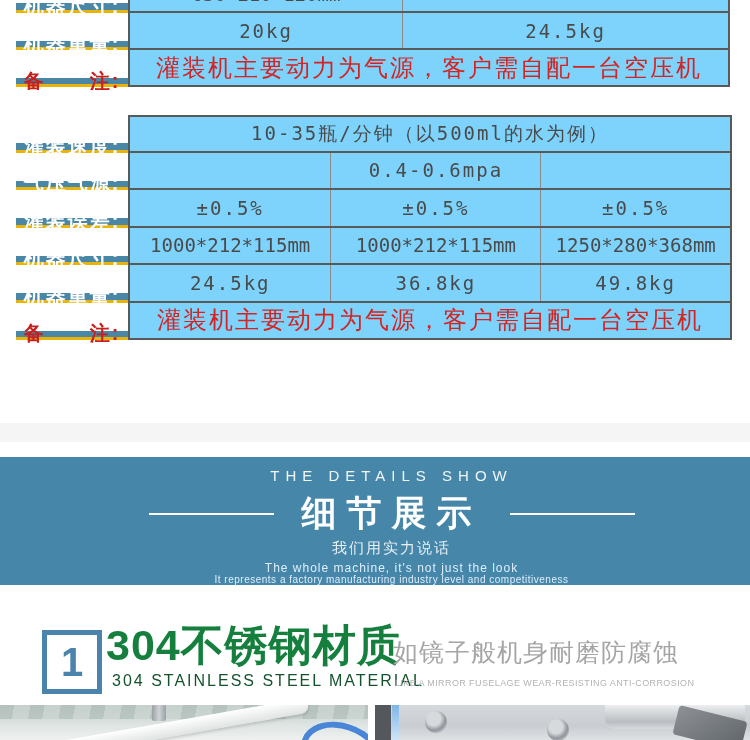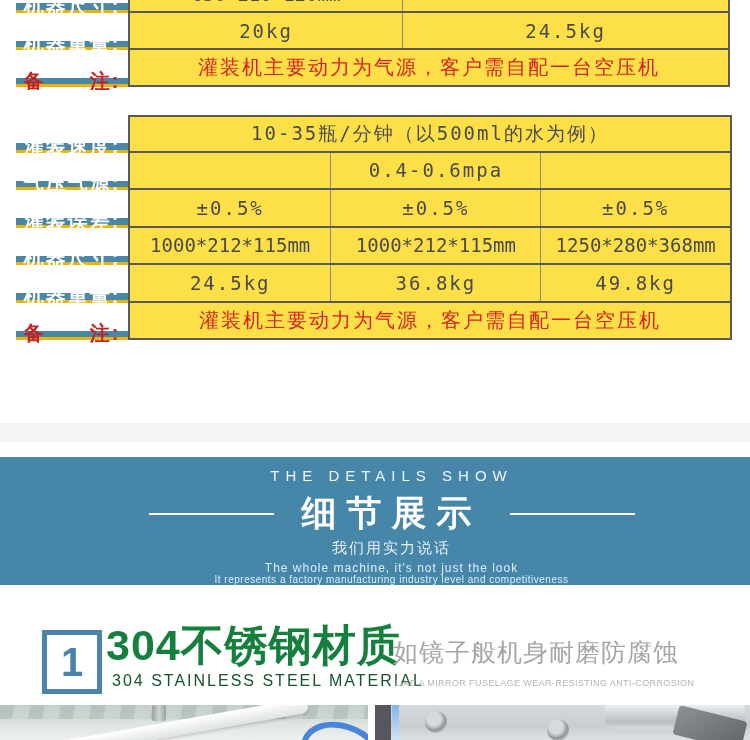--- a/index.html
+++ b/index.html
@@ -7,30 +7,30 @@
         font-family:"Liberation Sans",sans-serif;}
 
   
   .spec-table{position:absolute;left:16px;width:716px;}
   .trow{display:flex;align-items:stretch;}
   .tlabel{width:112px;flex:0 0 112px;background:#4a87a6;color:#fff;
           display:flex;align-items:center;justify-content:center;
           font-size:20px;font-weight:700;letter-spacing:2px;white-space:pre;
           border-bottom:3px solid #eab308;box-sizing:border-box;margin-top:28px;}
   .tvals{flex:1;display:flex;border-left:2px solid #595959;border-right:2px solid #595959;
-         border-bottom:2px solid #595959;box-sizing:border-box;background:#fde047;}
+         border-bottom:2px solid #595959;box-sizing:border-box;background:#7dd3fc;}
   .trow:first-child .tvals{border-top:2px solid #595959;}
   .tcell{display:flex;align-items:center;justify-content:center;box-sizing:border-box;
          font-family:"DejaVu Sans Mono",monospace;font-size:19px;color:#4a4a4a;
          letter-spacing:2px;}
   .tcell + .tcell{border-left:1px solid #8a8a8a;}
   .tcell.span{flex:1;border-left:none;}
   .tcell.small{font-size:19px;letter-spacing:0;}
   .trow.red .tlabel{color:#c81f1c;}
-  .trow.red .tcell{color:#d42321;font-size:20px;letter-spacing:2px;
+  .trow.red .tcell{color:#d42321;font-size:24px;letter-spacing:2px;
                    font-family:"Liberation Sans",sans-serif;}
 
   #top-table-clip{position:absolute;top:0;left:0;width:750px;height:90px;overflow:hidden;}
   #top-table{top:0;margin-top:-25px;position:relative;left:16px;width:714px;}
   #top-table .trow{height:38px;}
   #top-table .trow + .trow{height:37px;}
 
   #main-table{top:115px;}
   #main-table .trow{height:37.5px;}
 

